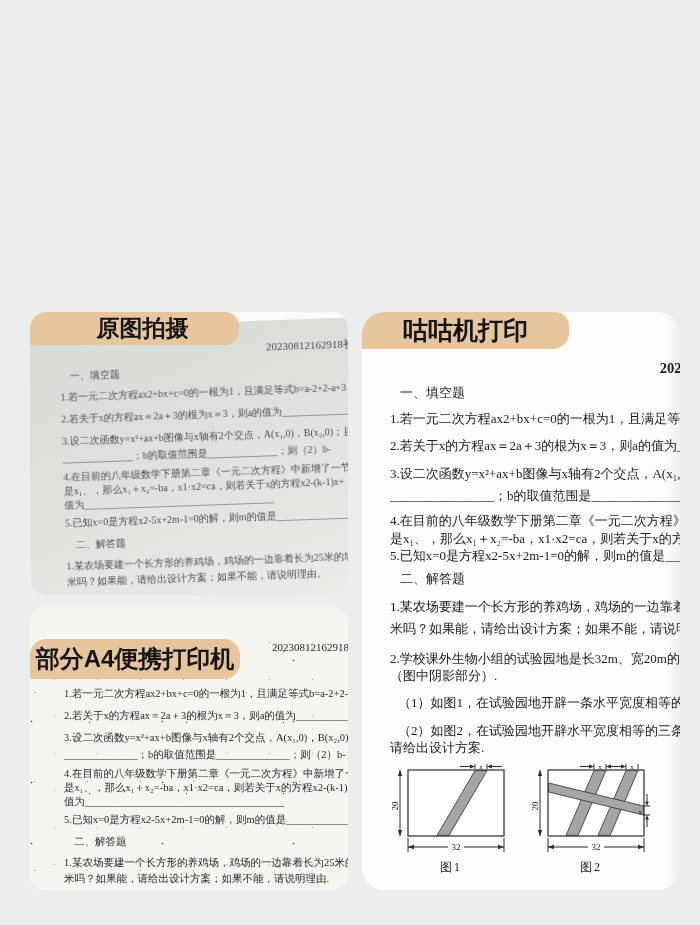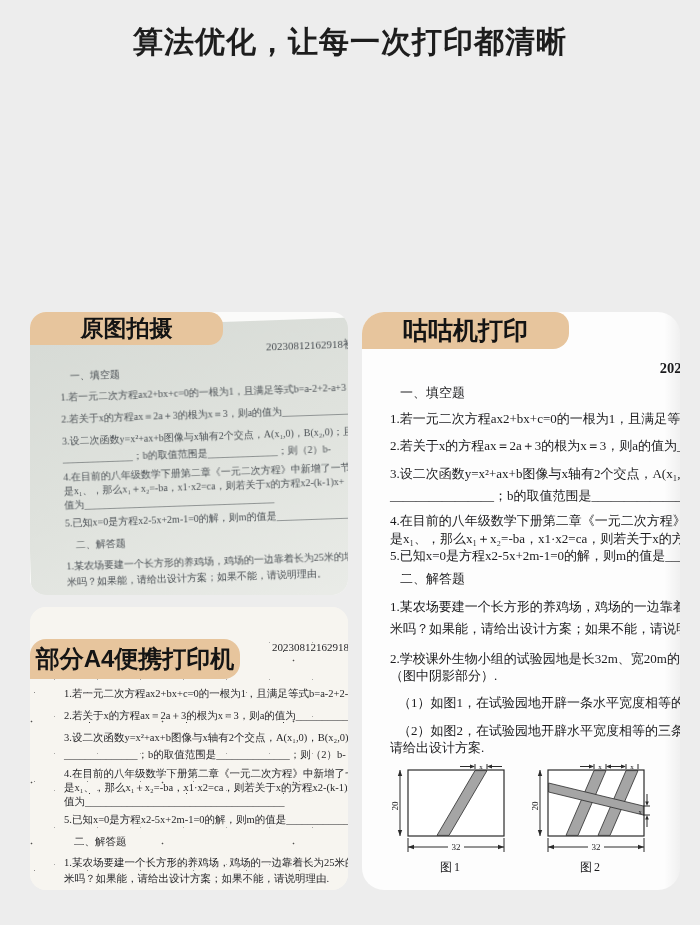--- a/index.html
+++ b/index.html
@@ -45,38 +45,37 @@
   .sec{padding-left:10px;}
   .ind{padding-left:8px;}
   .pdate{text-align:right;white-space:nowrap;}
   .d1{font-size:11px;margin-right:-12px;margin-bottom:9px;}
   .d2{font-size:11px;margin-right:-12px;margin-bottom:12px;}
   .d3{font-size:14.5px;font-weight:600;margin-right:-16px;margin-bottom:7px;}
 
   
   .tag{position:absolute;display:flex;align-items:center;justify-content:center;
        background:#e7c59d;color:#141414;font-weight:800;}
-  .tag1{left:30px;top:312px;width:193px;height:33px;border-radius:16px 14px 14px 0;font-size:23px;}
+  .tag1{left:30px;top:312px;width:193px;height:33px;border-radius:16px 14px 14px 0;font-size:23px;padding-left:16px;}
   .tag2{left:30px;top:639px;width:210px;height:40px;border-radius:16px 16px 16px 0;font-size:24px;}
   .tag3{left:362px;top:312px;width:207px;height:37px;border-radius:22px 14px 16px 0;font-size:25px;text-align:center;}
 
   
   .figs{display:flex;gap:22px;margin-top:8px;padding-left:2px;}
   .figblock{width:118px;text-align:center;}
   .figcap{font-size:12px;margin-top:1px;letter-spacing:2px;color:#1b1b1d;}
   .fig svg{display:block;}
   .fig text{font-family:"Liberation Serif",serif;fill:#1b1b1d;}
 </style>
 </head>
 <body>
 
 <div class="page">
 
   <div class="hero">
-    <div class="subtitle">算法优化，让每一次打印都清晰</div>
   </div>
 
   <section class="card card1">
     <div class="photo">
       <div class="pdate d1">20230812162918初中</div>
       <div class="pl sec" style="margin-bottom:8px">一、填空题</div>
       <div class="pl" style="margin-bottom:9px">1.若一元二次方程ax2+bx+c=0的一根为1，且满足等式b=a-2+2-a+3</div>
       <div class="pl" style="margin-bottom:9px">2.若关于x的方程ax＝2a＋3的根为x＝3，则a的值为________________</div>
       <div class="pl" style="margin-bottom:4px">3.设二次函数y=x²+ax+b图像与x轴有2个交点，A(x₁,0)，B(x₂,0)；且</div>
       <div class="pl" style="margin-bottom:6px">______________；b的取值范围是______________；则（2）b-</div>

